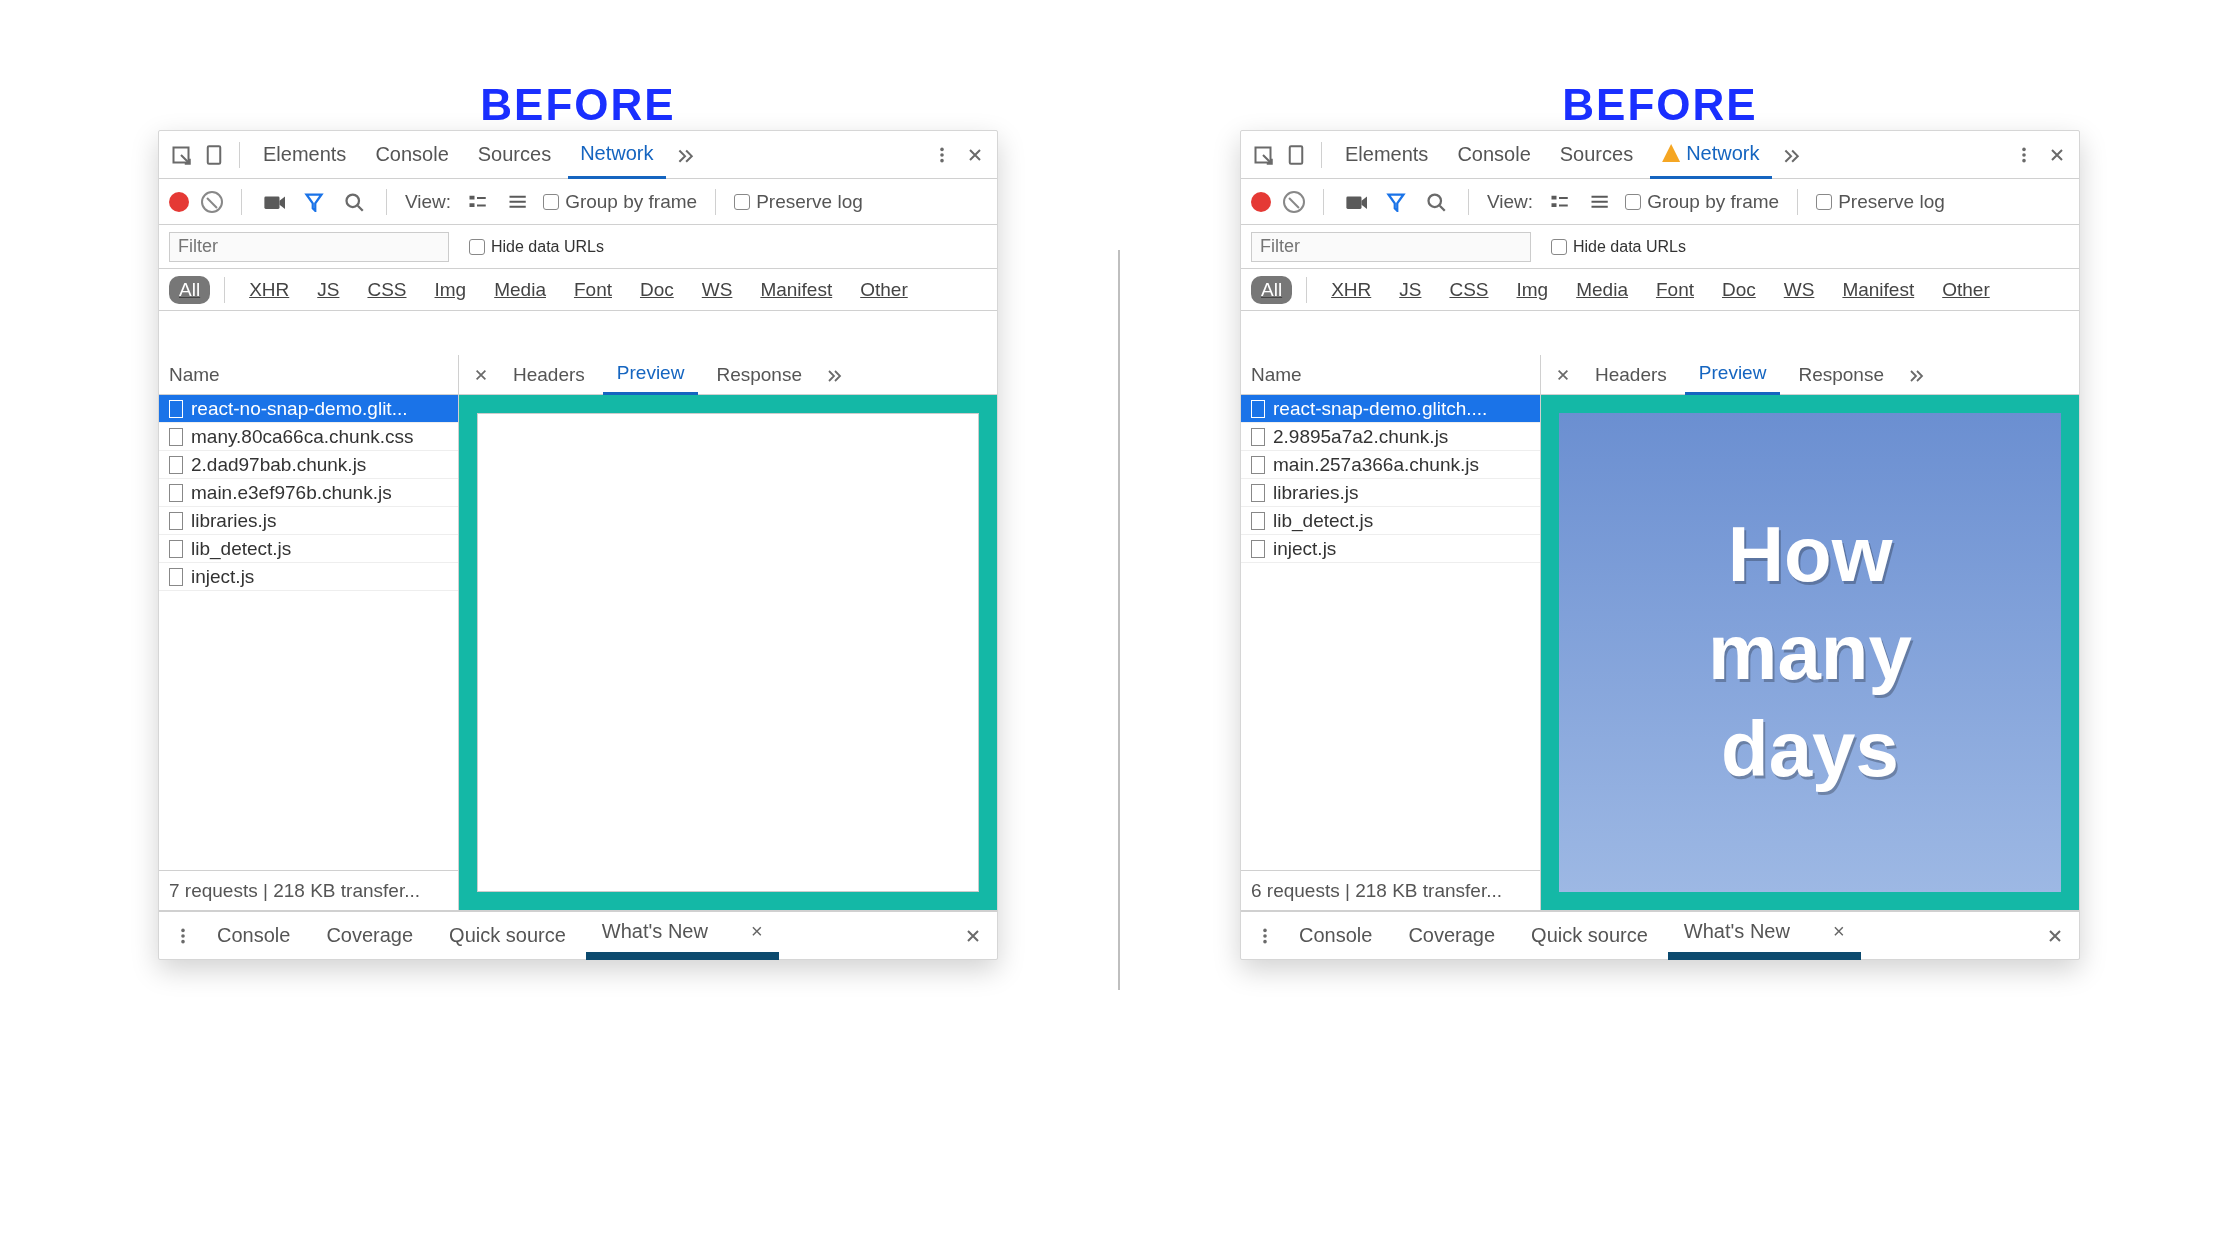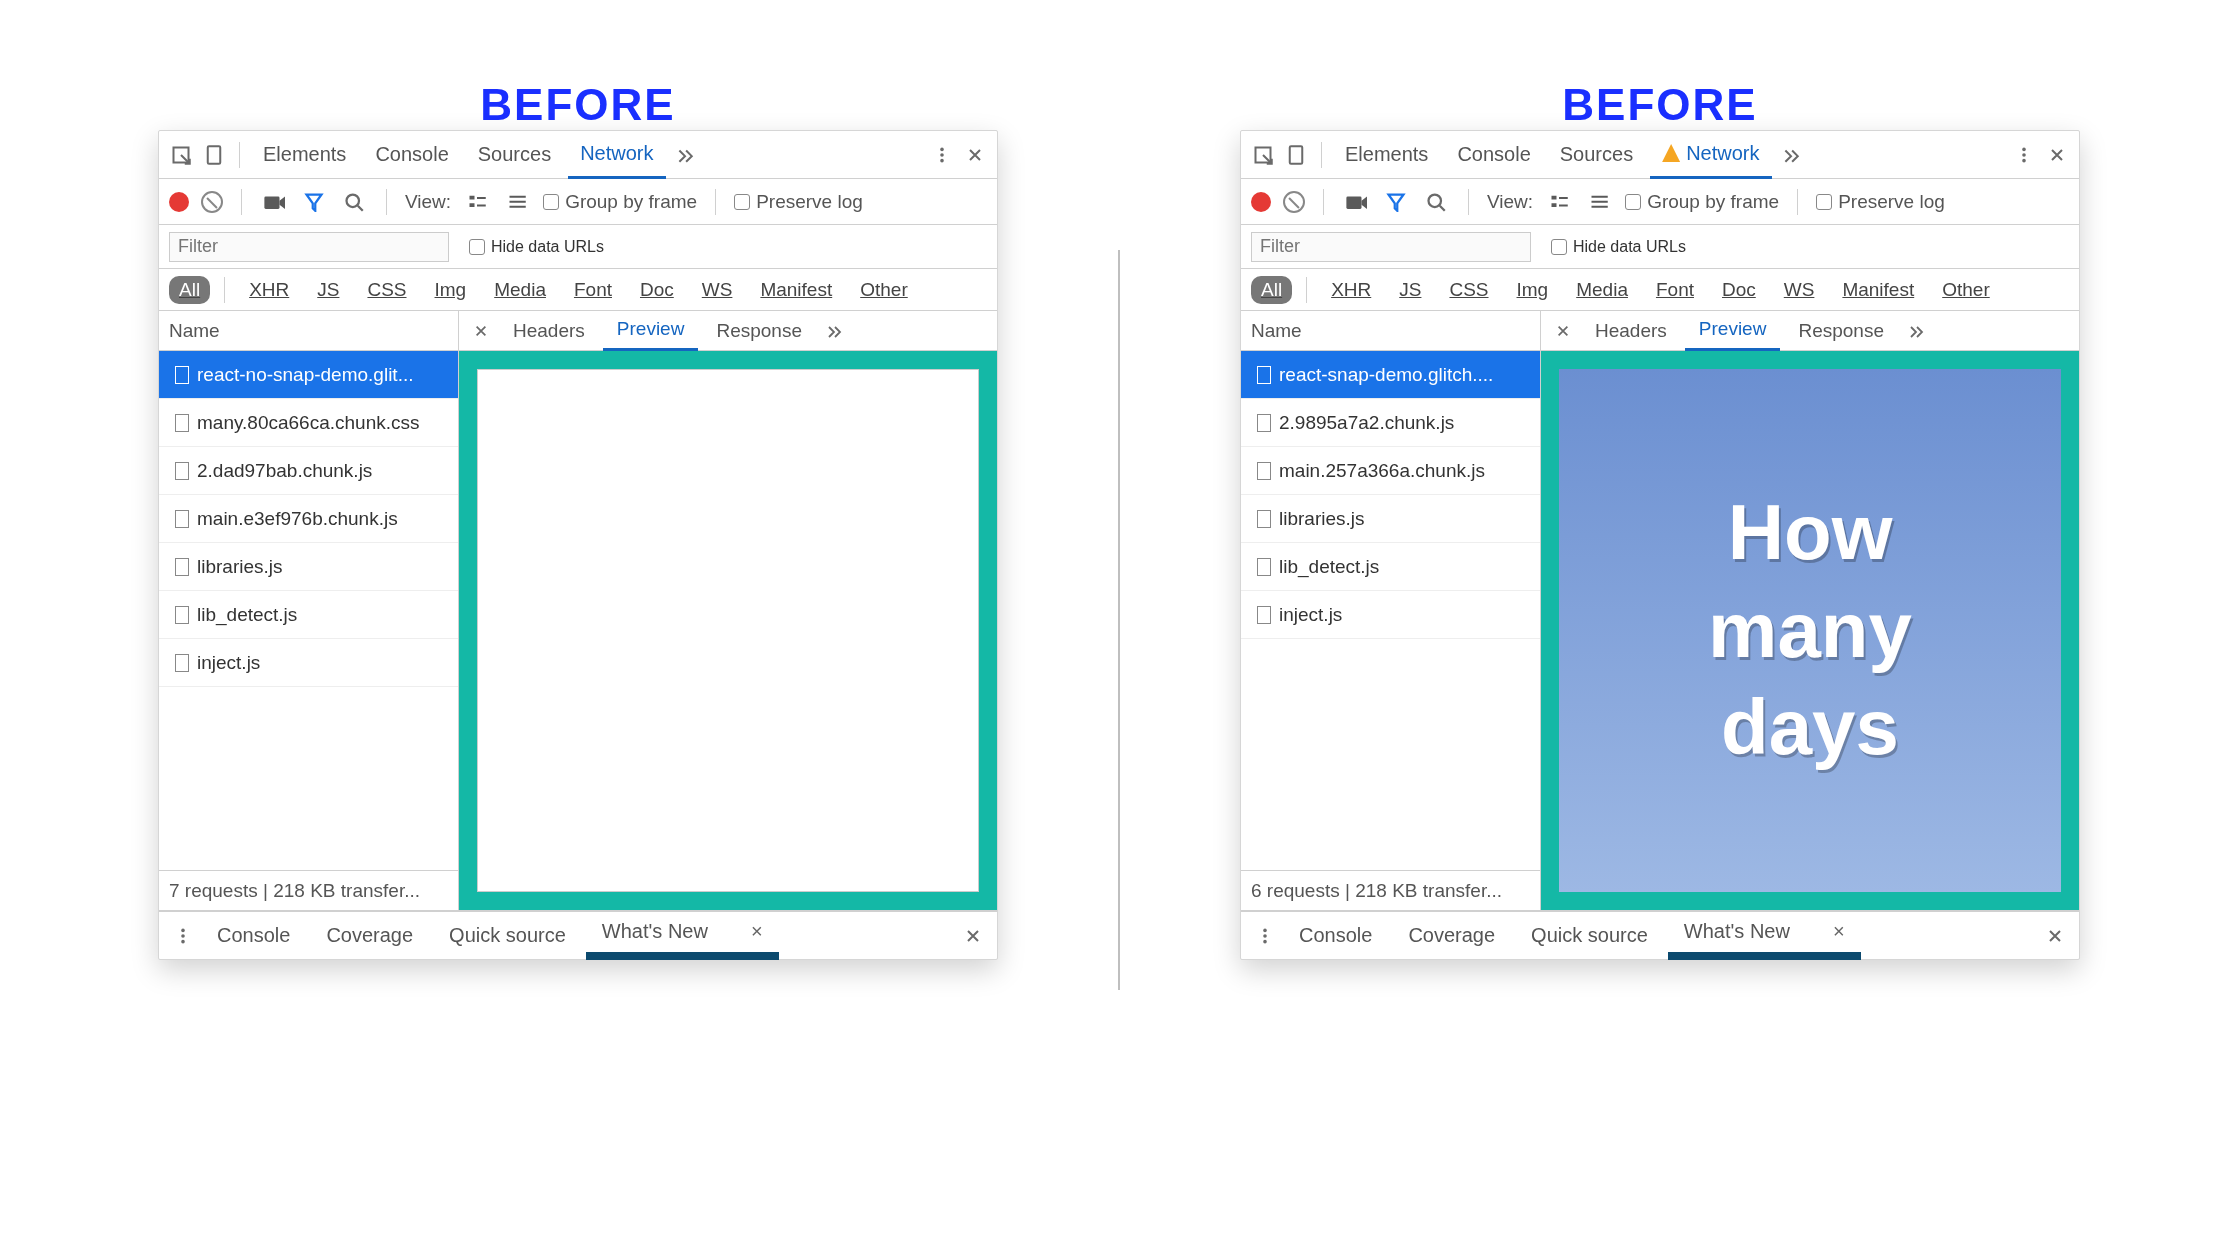--- a/index.html
+++ b/index.html
@@ -29,25 +29,25 @@
   .no-circ { width: 22px; height: 22px; border: 2px solid #888; border-radius: 50%; position: relative; }
   .no-circ::after { content:""; position:absolute; left:2px; right:2px; top:50%; height:2px; background:#888; transform: rotate(45deg); }
   .funnel { color: #1a73e8; }
   .checkbox { width: 16px; height: 16px; border: 1px solid #888; border-radius: 3px; display: inline-block; margin-right: 6px; vertical-align: middle; }
   .lbl { display: inline-flex; align-items: center; }
   .filter-row { height: 44px; border-bottom: 1px solid #d0d0d0; padding: 0 10px; gap: 20px; }
   .filter-input { width: 280px; height: 30px; border: 1px solid #ccc; padding: 0 8px; font-size: 18px; color: #888; background: #fafafa; }
   .type-row { height: 42px; border-bottom: 1px solid #d0d0d0; padding: 0 10px; gap: 8px; font-size: 19px; color: #444; text-decoration: underline; }
   .pill { padding: 3px 10px; border-radius: 10px; cursor: pointer; }
   .pill.active { background: #777; color: #fff; }
-  .main { flex: 1; display: flex; min-height: 0; border-bottom: 1px solid #d0d0d0; }
+  .main { flex: 1; display: flex; min-height: 0; border-bottom: 1px solid #d0d0d0; margin-top: 44px; }
   .req-col { width: 300px; border-right: 1px solid #d0d0d0; display: flex; flex-direction: column; min-height: 0; }
   .req-head { height: 40px; border-bottom: 1px solid #d0d0d0; padding: 0 10px; display:flex; align-items:center; font-size: 19px; color:#555; }
   .req-list { flex: 1; overflow: hidden; }
-  .req-item { height: 48px; display: flex; align-items: center; padding: 0 16px; font-size: 19px; color: #333; border-bottom: 1px solid #eee; gap: 8px; cursor: pointer; white-space: nowrap; overflow: hidden; text-overflow: ellipsis; }
+  .req-item { height: 28px; display: flex; align-items: center; padding: 0 10px; font-size: 19px; color: #333; border-bottom: 1px solid #eee; gap: 8px; cursor: pointer; white-space: nowrap; overflow: hidden; text-overflow: ellipsis; }
   .req-item.sel { background: #1a73e8; color: #fff; }
   .req-item.sel .file-ico { border-color: #fff; }
   .file-ico { width: 14px; height: 18px; border: 1px solid #888; display:inline-block; flex-shrink: 0; }
   .req-foot { height: 40px; border-top: 1px solid #d0d0d0; padding: 0 10px; display:flex; align-items:center; font-size: 19px; color:#555; white-space: nowrap; overflow:hidden; text-overflow:ellipsis; }
   .resp-col { flex: 1; display: flex; flex-direction: column; min-height: 0; }
   .resp-tabs { height: 40px; border-bottom: 1px solid #d0d0d0; display: flex; align-items: center; padding: 0 8px; gap: 4px; }
   .resp-tab { padding: 0 14px; height: 40px; display: flex; align-items: center; font-size: 19px; color: #555; cursor: pointer; }
   .resp-tab.active { color: #1565c0; border-bottom: 3px solid #1565c0; }
   .preview-area { flex: 1; background: #14b8a6; padding: 18px; display: flex; align-items: stretch; }
   .preview-box { flex: 1; border: 1px solid #ccc; background: #fff; }

